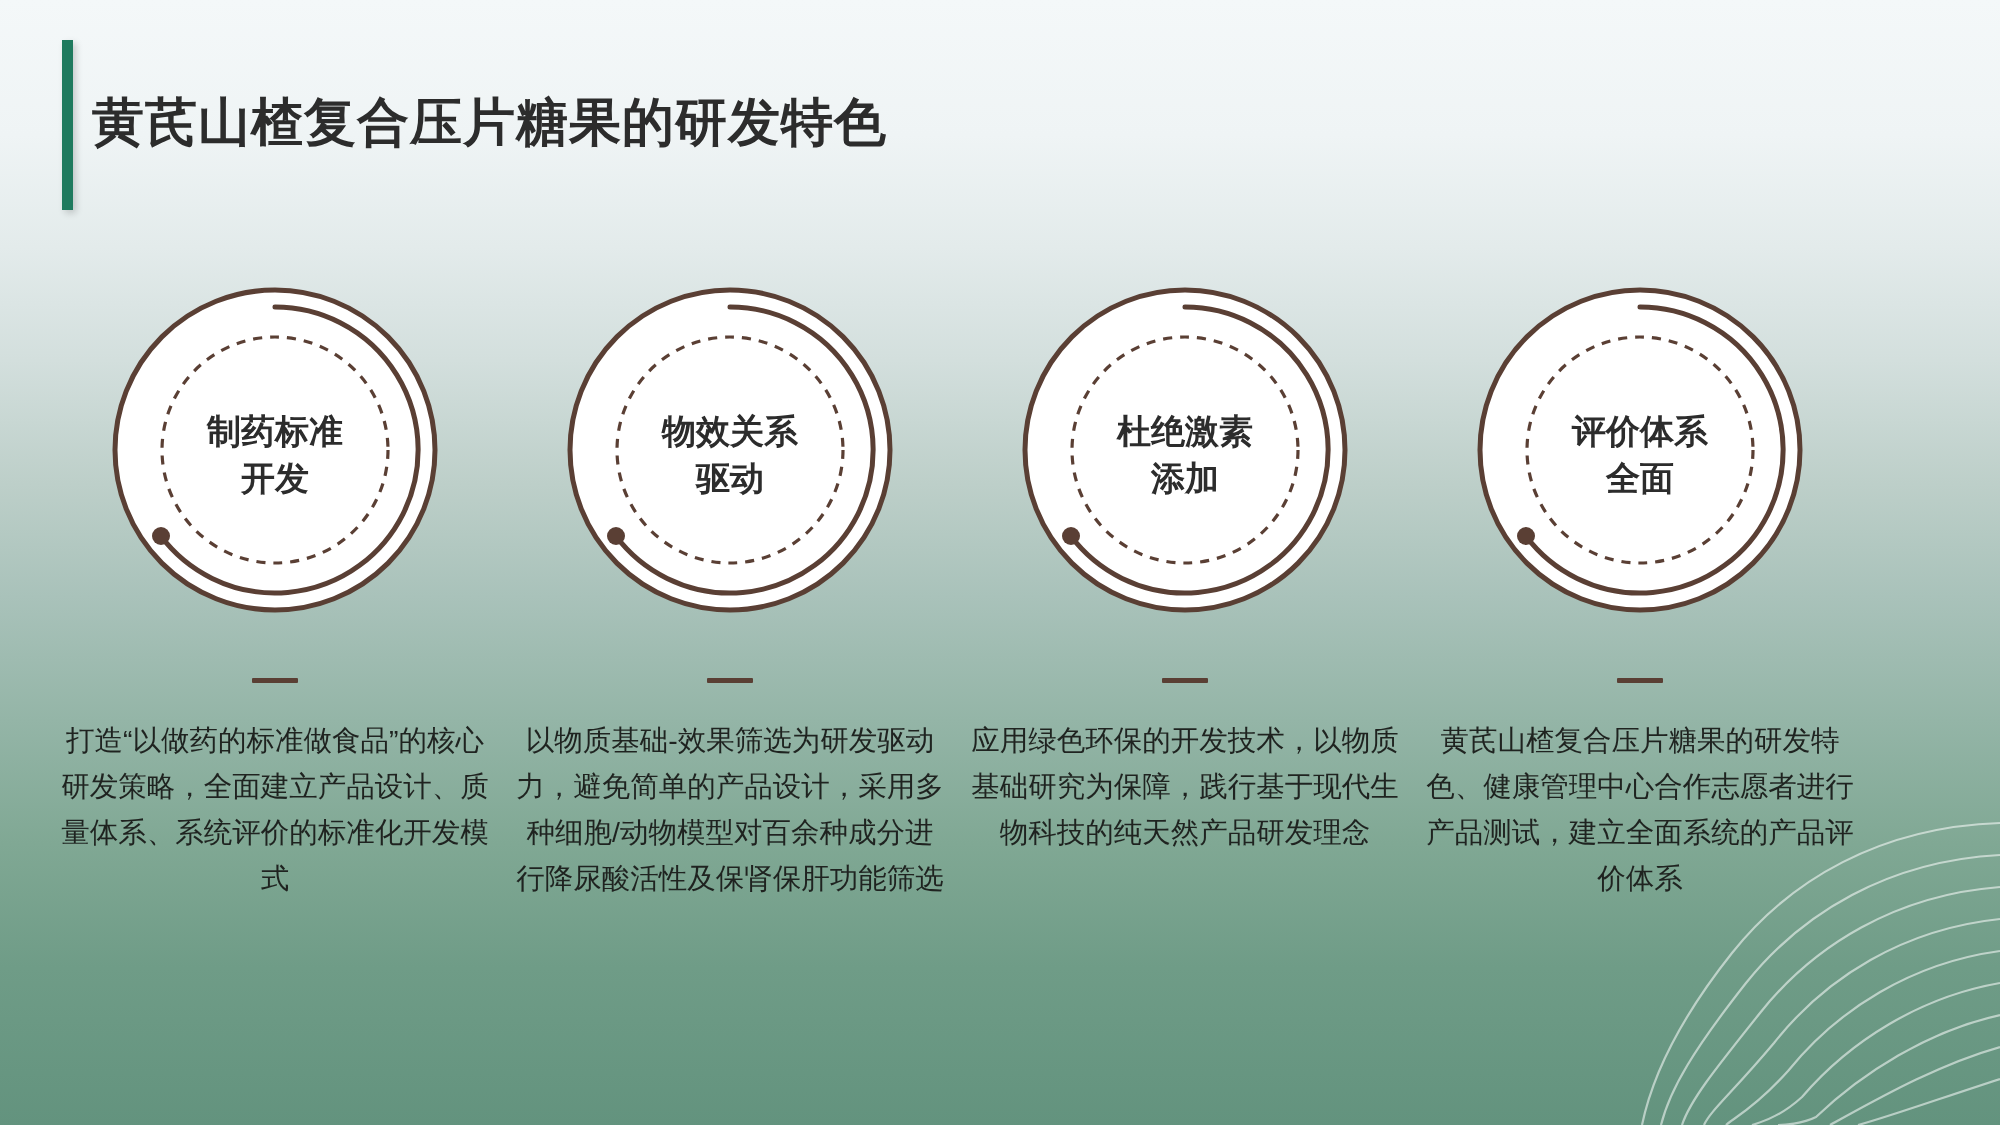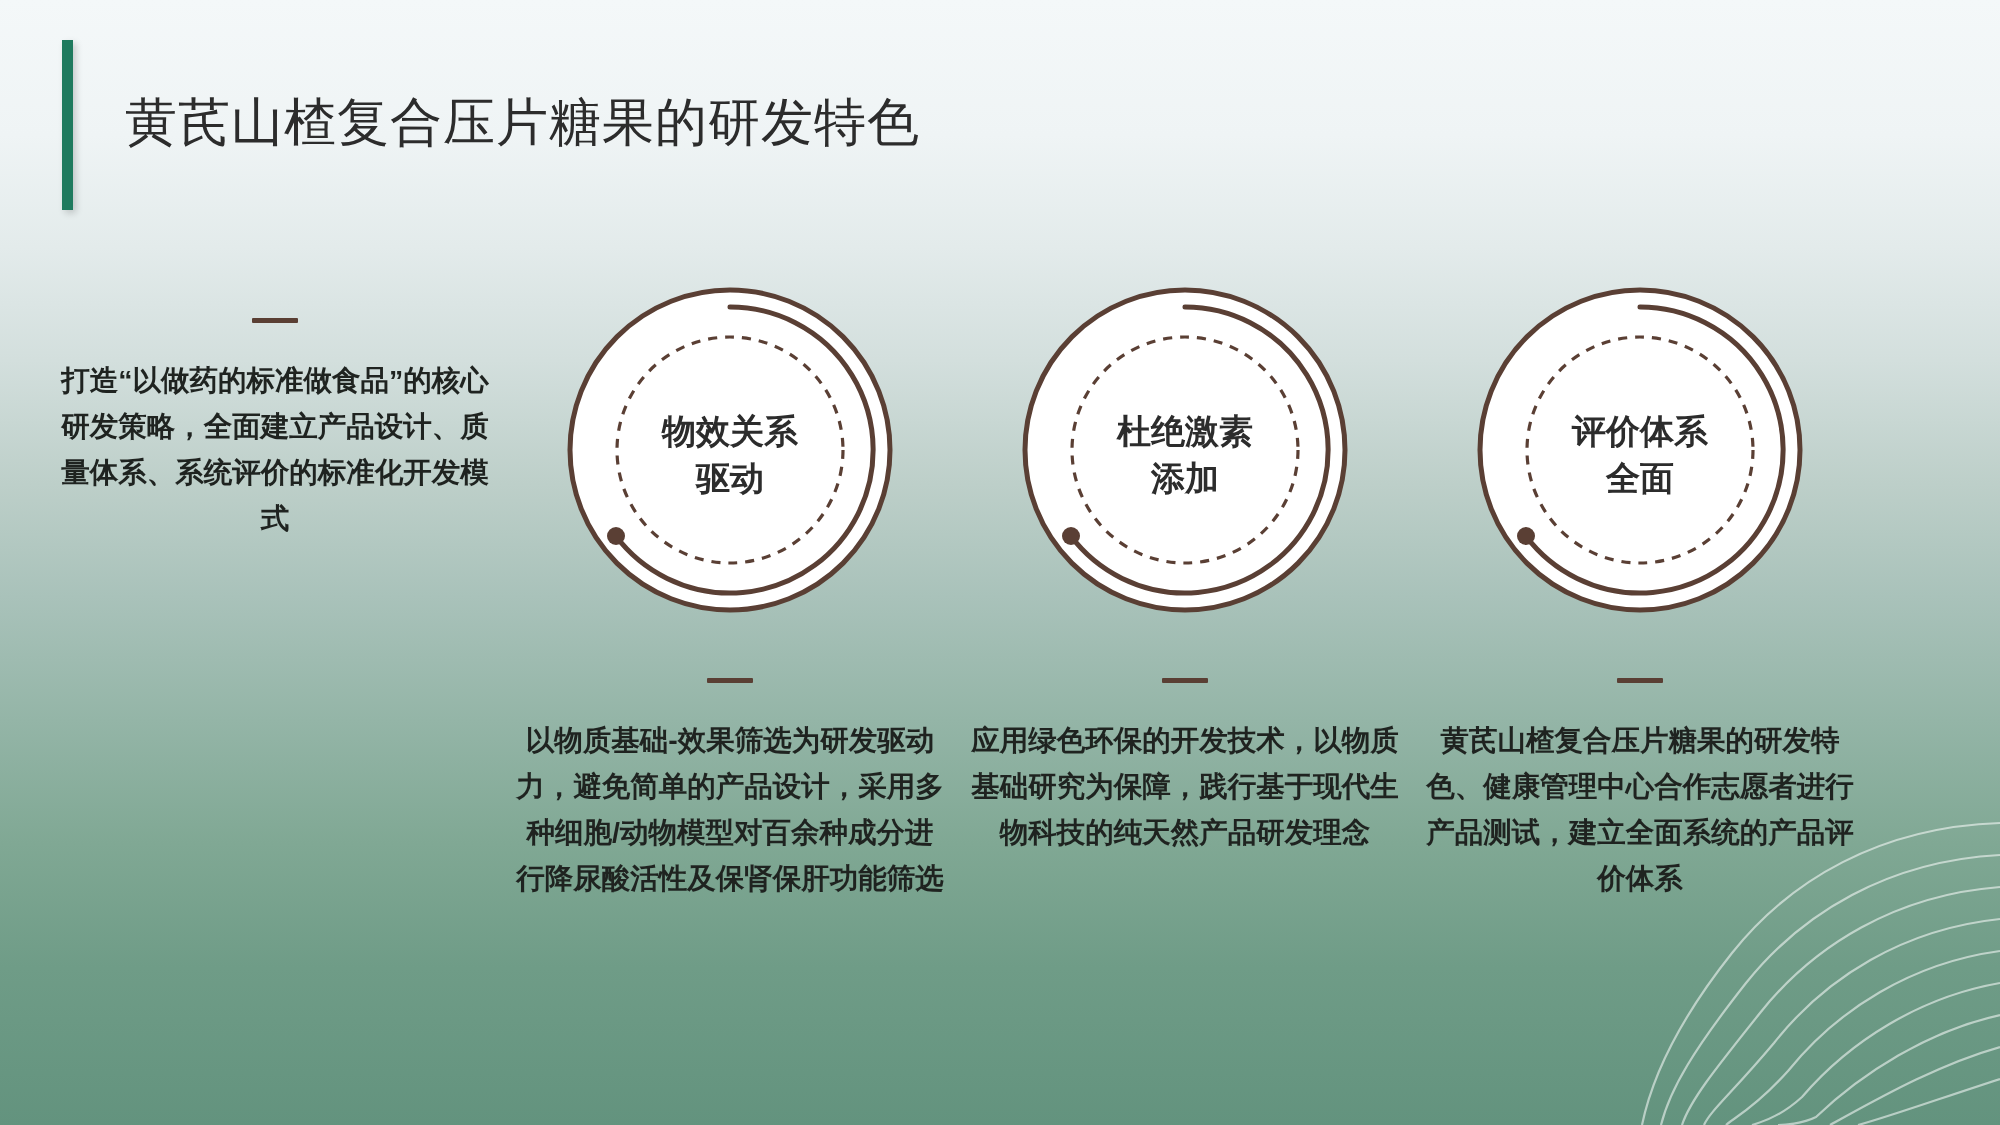--- a/index.html
+++ b/index.html
@@ -36,24 +36,24 @@
     position: absolute;
     left: 62px;
     top: 40px;
     width: 11px;
     height: 170px;
     background: #1f7a5e;
     box-shadow: 3px 3px 7px rgba(0,0,0,0.18);
   }
   #page-title {
     position: absolute;
-    left: 125px;
+    left: 92px;
     top: 88px;
     font-size: 52px;
-    font-weight: normal;
+    font-weight: bold;
     color: #2c2c2c;
     letter-spacing: 1px;
     white-space: nowrap;
   }
 
   
   .column {
     position: absolute;
     top: 280px;
     width: 440px;
@@ -99,21 +99,21 @@
     border-radius: 1px;
   }
 
   
   .desc {
     margin-top: 34px;
     font-size: 28.5px;
     line-height: 1.62;
     color: #1f2320;
     text-align: center;
-    font-weight: 700;
+    font-weight: 400;
     padding: 0 4px;
   }
 
   
   #swirl {
     position: absolute;
     right: 0;
     bottom: 0;
     width: 640px;
     height: 420px;
@@ -122,20 +122,32 @@
 </style>
 </head>
 <body>
 
 <div id="slide">
 
   <div id="title-bar"></div>
   <div id="page-title">黄芪山楂复合压片糖果的研发特色</div>
 
   <div class="column col-0">
+    <div class="circle-wrap">
+      <svg class="circle-svg" width="340" height="340" viewBox="0 0 340 340">
+        <circle cx="170" cy="170" r="160" fill="#ffffff" stroke="#5a3f34" stroke-width="5"></circle>
+        <path d="M 170 27 A 143 143 0 1 1 55.5 255.5" fill="none" stroke="#5a3f34" stroke-width="5" stroke-linecap="round"></path>
+        <circle cx="56" cy="256" r="9" fill="#5a3f34"></circle>
+        <circle cx="170" cy="170" r="113" fill="none" stroke="#5a3f34" stroke-width="3.2" stroke-dasharray="9 8"></circle>
+      </svg>
+      <div class="circle-label">
+        <div>制药标准</div>
+        <div>开发</div>
+      </div>
+    </div>
     <div class="divider"></div>
     <div class="desc">打造“以做药的标准做食品”的核心研发策略，全面建立产品设计、质量体系、系统评价的标准化开发模式</div>
   </div>
 
   <div class="column col-2">
     <div class="circle-wrap">
       <svg class="circle-svg" width="340" height="340" viewBox="0 0 340 340">
         <circle cx="170" cy="170" r="160" fill="#ffffff" stroke="#5a3f34" stroke-width="5"></circle>
         <path d="M 170 27 A 143 143 0 1 1 55.5 255.5" fill="none" stroke="#5a3f34" stroke-width="5" stroke-linecap="round"></path>
         <circle cx="56" cy="256" r="9" fill="#5a3f34"></circle>

